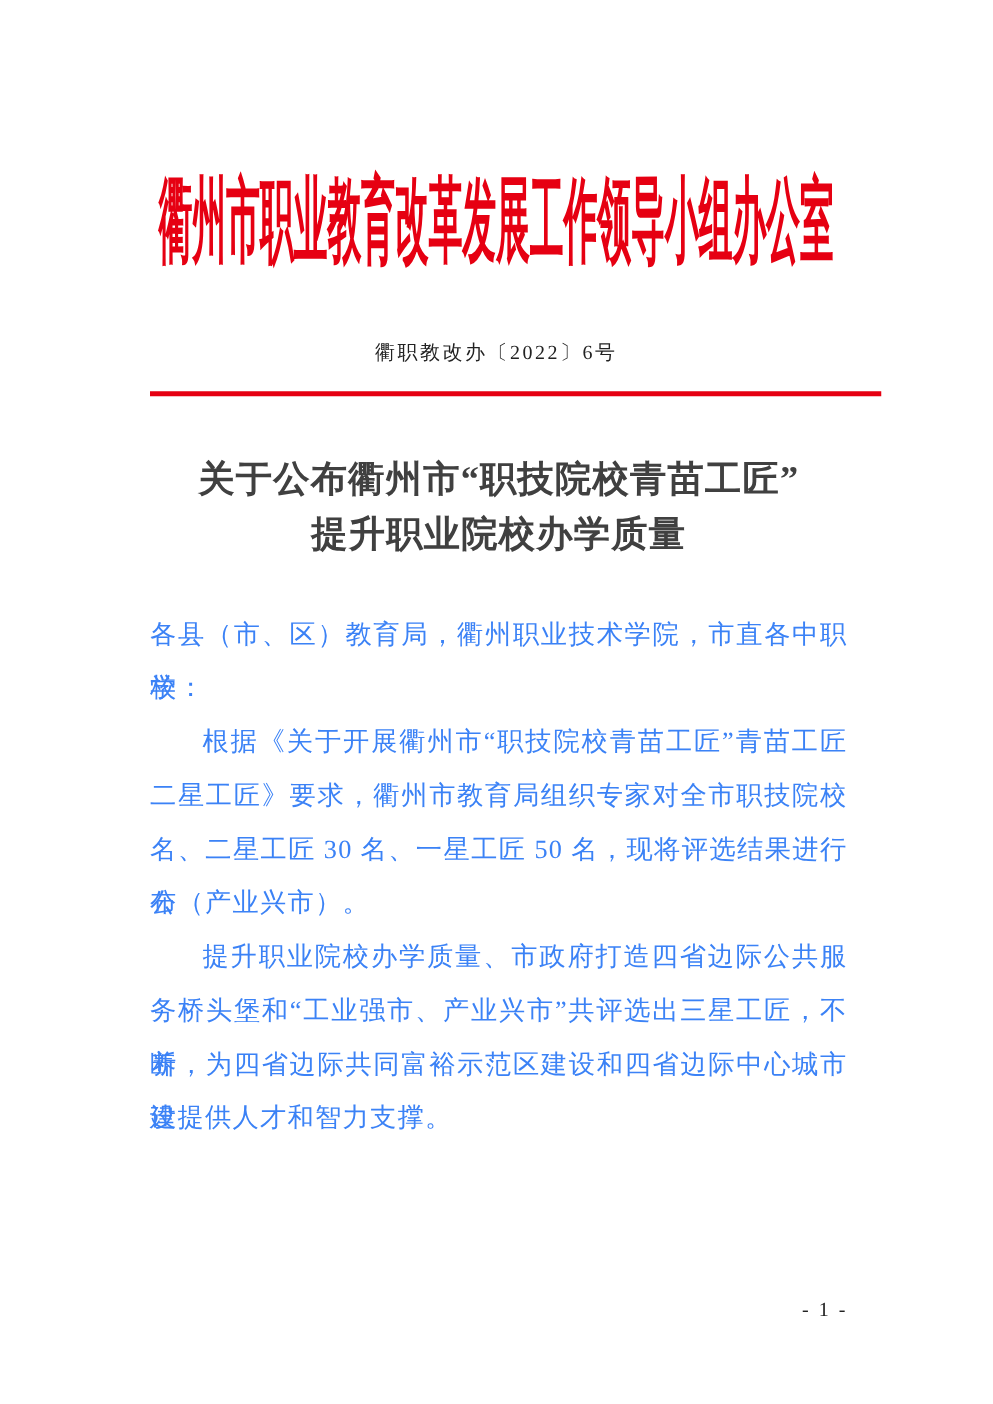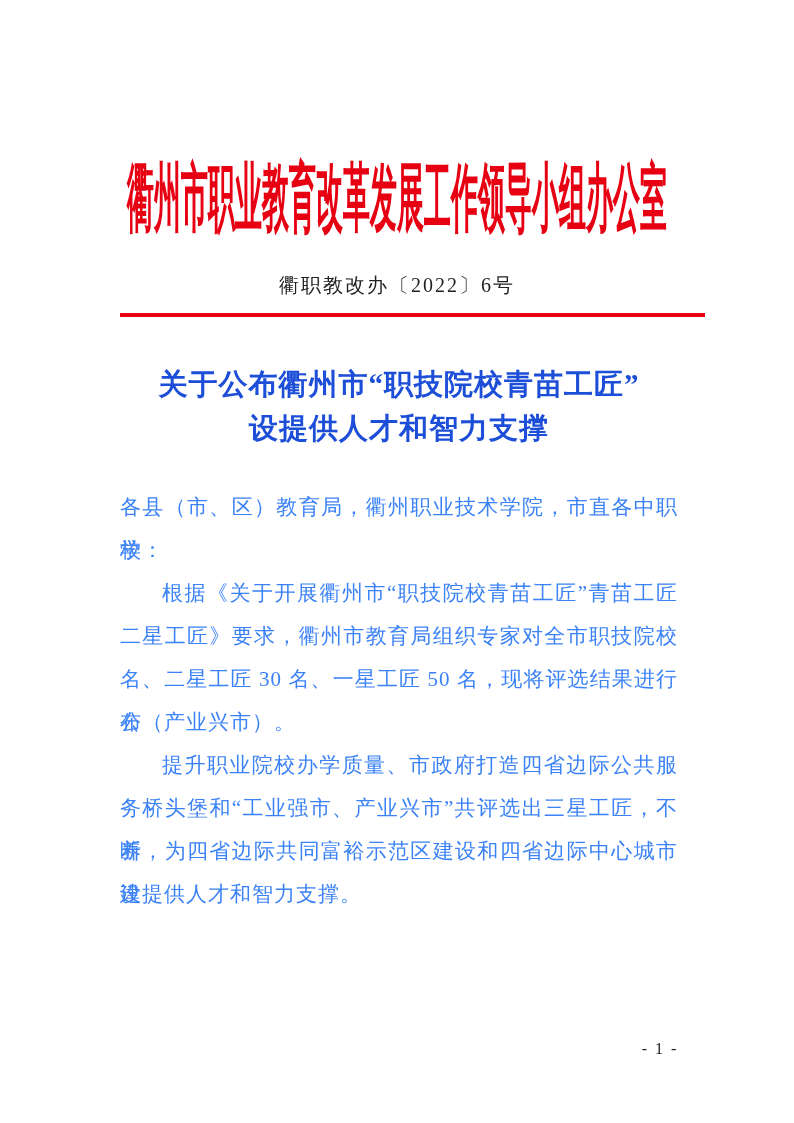--- a/index.html
+++ b/index.html
@@ -14,21 +14,21 @@
   }
 
   
   .red-header {
     position: absolute;
     top: 138px;
     left: 0;
     width: 794px;
     height: 78px;
     display: flex;
-    align-items: flex-end;
+    align-items: center;
     justify-content: center;
   }
   .red-header-text {
     display: inline-block;
     font-size: 27px;
     font-weight: bold;
     color: var(--red, #e60012);
     white-space: nowrap;
     letter-spacing: 0;
     transform: scaleY(2.75);
@@ -36,21 +36,21 @@
     font-family: "Liberation Serif", "DejaVu Serif", serif;
   }
 
   
   .doc-number {
     position: absolute;
     top: 272px;
     left: 0;
     width: 794px;
     text-align: center;
-    font-size: 20px;
+    font-size: 16px;
     letter-spacing: 2px;
     color: #222222;
   }
 
   
   .red-line {
     position: absolute;
     top: 313px;
     left: 120px;
     width: 585px;
@@ -61,21 +61,21 @@
   
   .title {
     position: absolute;
     top: 362px;
     left: 118px;
     width: 562px;
     text-align: center;
     font-size: 29px;
     font-weight: bold;
     line-height: 44px;
-    color: #1d4ed8;
+    color: #404040;
     letter-spacing: 1px;
   }
 
   
   .body-block {
     position: absolute;
     top: 486px;
     left: 120px;
     width: 558px;
     font-size: 21px;
@@ -115,21 +115,21 @@
   <div class="red-header">
     <span class="red-header-text">衢州市职业教育改革发展工作领导小组办公室</span>
   </div>
 
   <div class="doc-number">衢职教改办〔2022〕6号</div>
 
   <div class="red-line"></div>
 
   <div class="title">
     <div>关于公布衢州市“职技院校青苗工匠”</div>
-    <div>设提供人才和智力支撑</div>
+    <div>提升职业院校办学质量</div>
   </div>
 
   <div class="body-block">
     <div class="ln j">各县（市、区）教育局，衢州职业技术学院，市直各中职学</div>
     <div class="ln">校：</div>
     <div class="ln j ind">根据《关于开展衢州市“职技院校青苗工匠”青苗工匠</div>
     <div class="ln j">二星工匠》要求，衢州市教育局组织专家对全市职技院校</div>
     <div class="ln j">名、二星工匠 30 名、一星工匠 50 名，现将评选结果进行公</div>
     <div class="ln">布（产业兴市）。</div>
     <div class="ln j ind">提升职业院校办学质量、市政府打造四省边际公共服</div>

